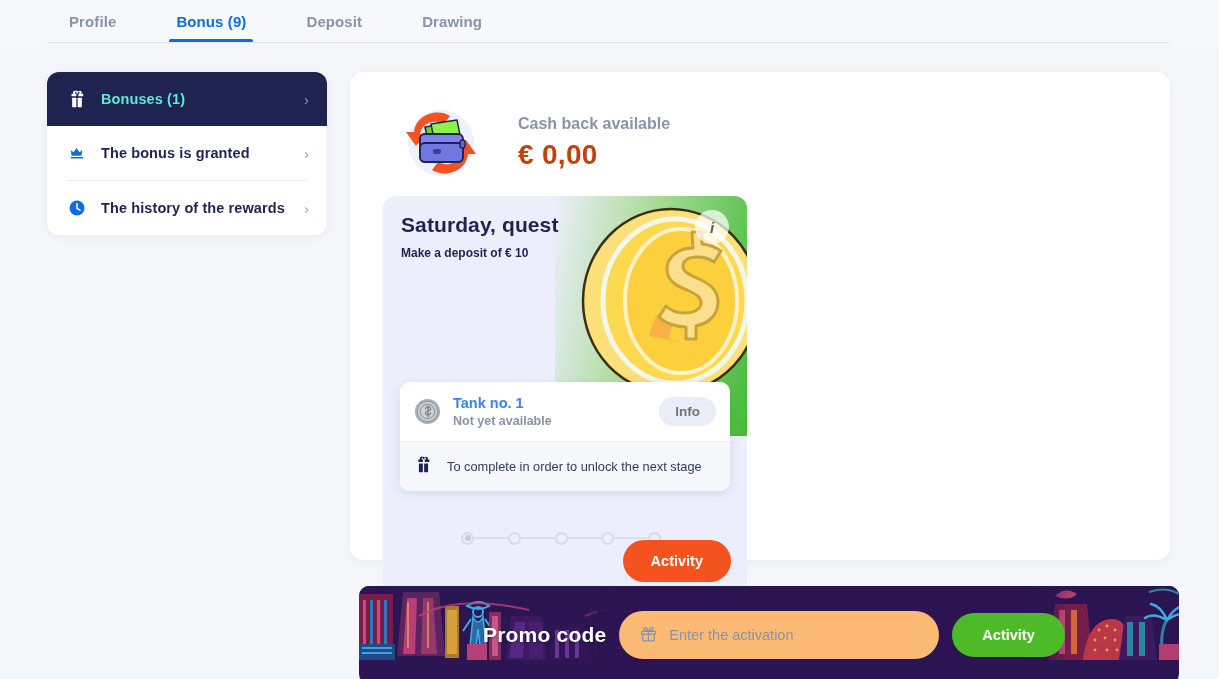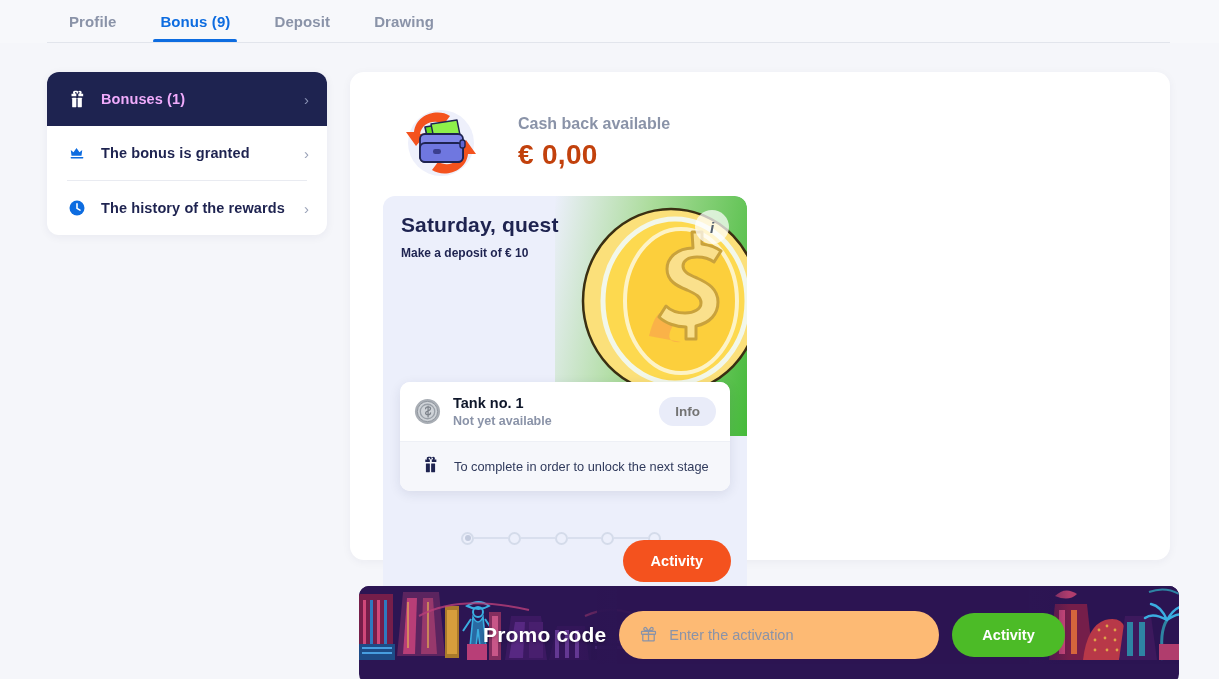--- a/index.html
+++ b/index.html
@@ -14,21 +14,21 @@
   .tabbar {
     position: absolute; left: 0; top: 0; width: 1219px; height: 43px;
     background: #f7f8fb;
   }
   .tabbar-rule {
     position: absolute; left: 47px; top: 42px; width: 1123px; height: 1px;
     background: #e2e5ec;
   }
   .tabs {
     position: absolute; left: 47px; top: 0; height: 43px;
-    display: flex; align-items: flex-start; gap: 0;
+    display: flex; align-items: flex-start; gap: 16px;
   }
   .tab {
     position: relative;
     padding: 13px 22px 0 22px;
     height: 43px;
     font-size: 15px; font-weight: bold;
     color: #8a93a8; letter-spacing: .1px;
     cursor: pointer; white-space: nowrap;
   }
   .tab.active { color: #0d6ce0; }
@@ -44,21 +44,21 @@
     box-shadow: 0 2px 10px rgba(30,40,80,.06);
     overflow: hidden;
   }
   .side-item {
     position: relative;
     display: flex; align-items: center; gap: 14px;
     height: 54px; padding: 0 18px 0 20px;
     cursor: pointer;
   }
   .side-item.active { background: #1e2350; }
-  .side-item.active .side-label { color: #f0abfc; }
+  .side-item.active .side-label { color: #5eead4; }
   .side-label {
     flex: 1; font-size: 14.5px; font-weight: bold; color: #1e2350;
     letter-spacing: .1px;
   }
   .side-chev { color: #9aa2b8; font-size: 15px; font-weight: 400; line-height: 1; }
   .side-item.active .side-chev { color: #8b93b5; }
   .side-divider {
     height: 1px; background: #e9ebf1; margin: 0 20px;
   }
   .side-icon { width: 20px; height: 20px; display: block; }
@@ -123,30 +123,30 @@
     background: #ffffff; border-radius: 10px;
     box-shadow: 0 3px 12px rgba(30,40,80,.10);
     overflow: hidden; z-index: 5;
   }
   .tank-top {
     display: flex; align-items: center; gap: 12px;
     padding: 13px 14px 13px 14px; background: #ffffff;
   }
   .tank-coin { width: 27px; height: 27px; flex: none; }
   .tank-textcol { flex: 1; min-width: 0; }
-  .tank-name { font-size: 14.5px; font-weight: bold; color: #0f172a; }
+  .tank-name { font-size: 14.5px; font-weight: bold; color: #3b82f6; }
   .tank-status { font-size: 12.5px; font-weight: bold; color: #8a93a8; margin-top: 3px; }
   .info-pill {
     background: #e9ecf9; color: #737373;
     font-size: 13.5px; font-weight: bold;
     padding: 7px 16px; border-radius: 16px; cursor: pointer;
   }
   .tank-bottom {
     display: flex; align-items: center; gap: 14px;
-    padding: 13px 21px; background: #f6f7fb; border-top: 1px solid #eef0f6;
+    padding: 13px 14px; background: #f6f7fb; border-top: 1px solid #eef0f6;
   }
   .tank-bottom-text { font-size: 12.8px; color: #303a5c; }
 
   
   .progress {
     position: absolute; left: 78px; top: 334px; width: 200px; height: 16px;
     display: flex; align-items: center;
   }
   .pg-dot {
     width: 13px; height: 13px; border-radius: 50%;

